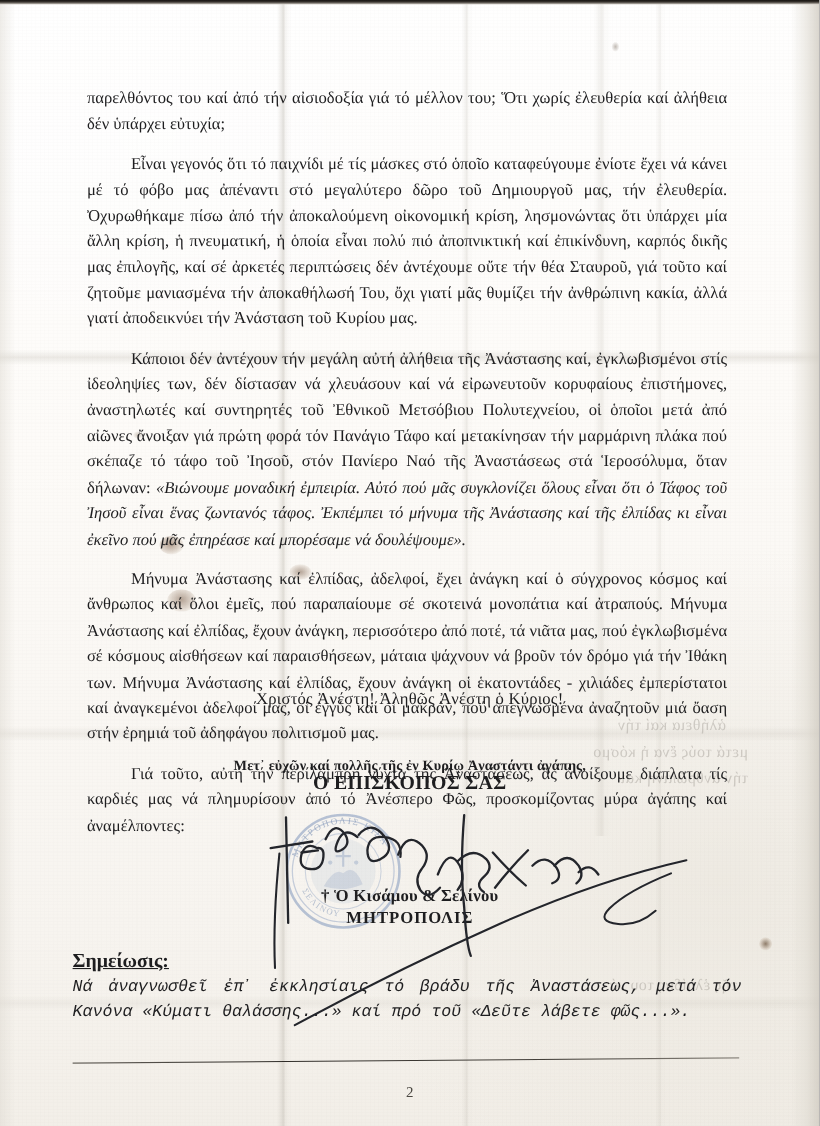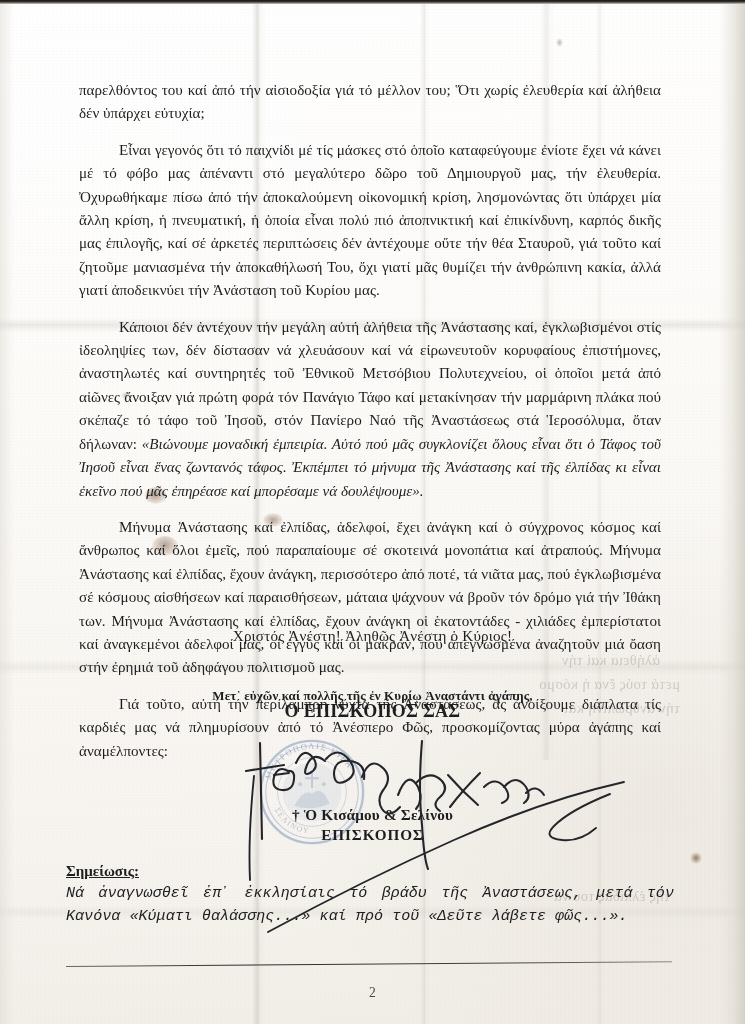--- a/index.html
+++ b/index.html
@@ -198,21 +198,21 @@
 
   
   .note-block {
     position: absolute;
     z-index: 10;
     left: 66px;
     top: 863px;
     width: 608px;
   }
   .note-title {
-    font-size: 15px;
+    font-size: 18px;
     font-weight: bold;
     text-decoration: underline;
     margin: 0 0 2px 0;
   }
   .note-body {
     margin: 0;
     font-size: 15.1px;
     line-height: 23.4px;
     font-style: italic;
     text-align: justify;
@@ -335,21 +335,21 @@
 
   <svg class="signature-tail" viewBox="0 0 400 180">
     <g fill="none" stroke="#23252b" stroke-width="1.9" stroke-linecap="round">
       <path d="M 396,22 q -80,18 -170,58 q -90,40 -186,92"></path>
       <path d="M 382,34 q -40,16 -56,32 q -12,12 8,14 q 18,2 34,-12"></path>
       <path d="M 26,16 q -6,60 -4,104"></path>
     </g>
   </svg>
 
   <div class="centered-line signer-1">† Ὁ Κισάμου &amp; Σελίνου</div>
-  <div class="centered-line signer-2">ΕΠΙΣΚΟΠΟΣ</div>
+  <div class="centered-line signer-2">ΜΗΤΡΟΠΟΛΙΣ</div>
 
   <div class="stain s1"></div>
   <div class="stain s2"></div>
   <div class="stain s3"></div>
   <div class="stain s4"></div>
   <div class="stain s5"></div>
   <div class="stain s6"></div>
 
   <div class="note-block">
     <div class="note-title">Σημείωσις:</div>

